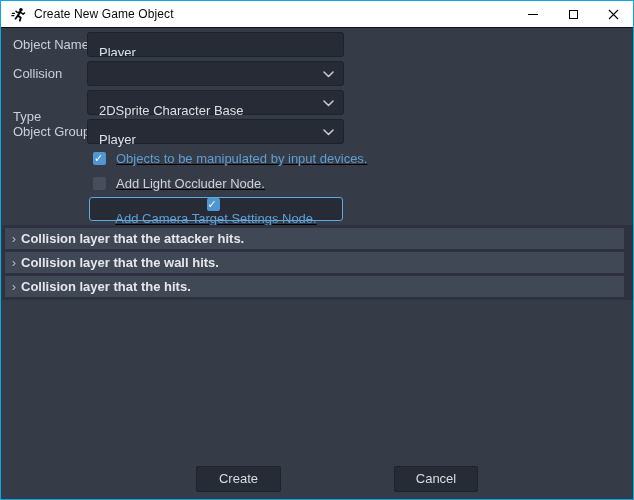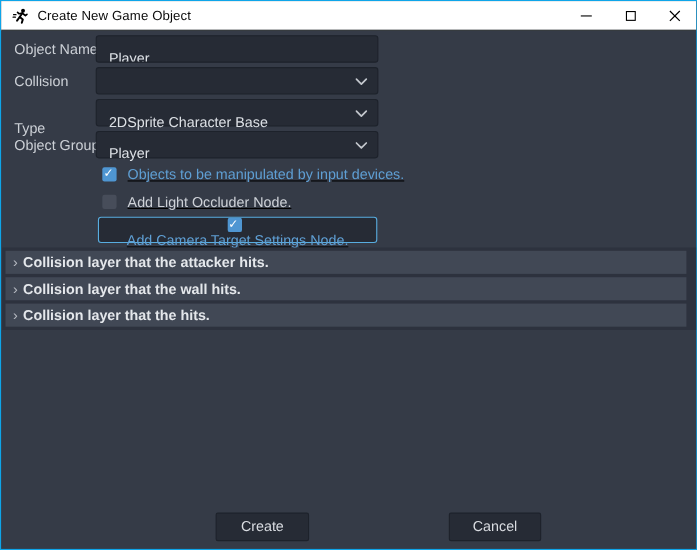--- a/index.html
+++ b/index.html
@@ -80,21 +80,21 @@
   .section-label { font-size: 13px; font-weight: bold; color: #e4e7eb; }
 
   
   .btn {
     position: absolute; top: 465px; height: 26px;
     background: #262b35; border: 1px solid #1d222b; border-radius: 2px;
     color: #d9dce1; font-size: 13px; text-align: center; line-height: 24px;
     cursor: default;
   }
   .btn-create { left: 157px; width: 85px; margin-left: 38px; }
-  .btn-cancel { left: 393px; width: 84px; margin-left: 14px; }
+  .btn-cancel { left: 393px; width: 84px; }
 </style>
 </head>
 <body>
 
 <div class="window">
 
   <div class="titlebar">
     <svg class="app-icon" viewBox="0 0 16 16">
       <circle cx="10.6" cy="2.9" r="1.9" fill="#000"></circle>
       <path d="M10 5.2 L7.4 9 L10.4 11.4 L9.4 14.6" stroke="#000" stroke-width="1.9" fill="none" stroke-linecap="round" stroke-linejoin="round"></path>

